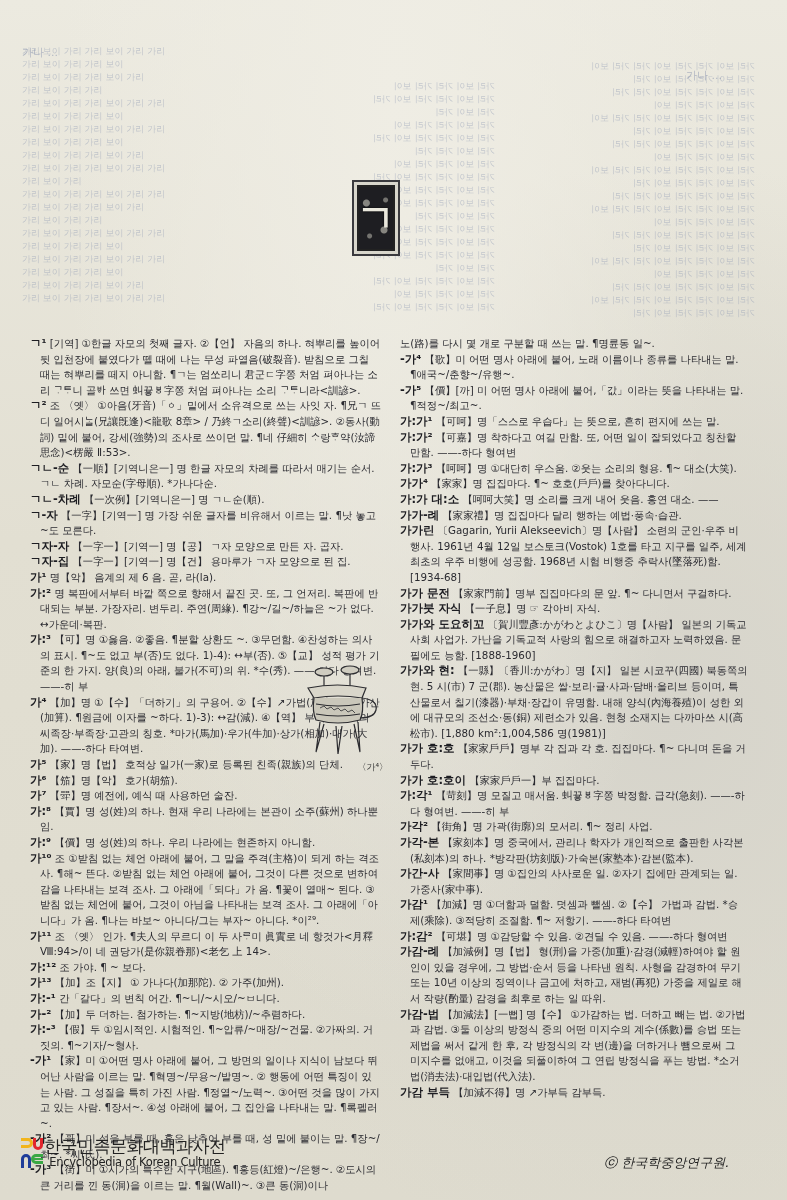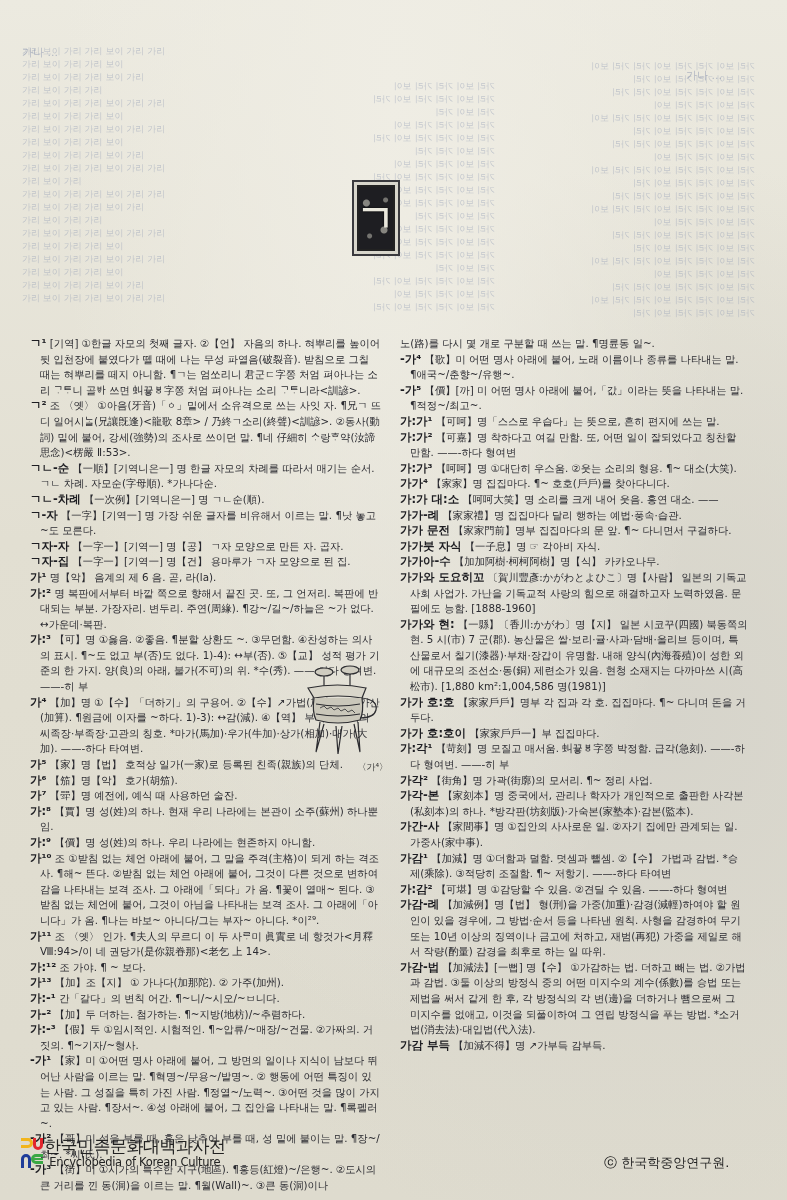--- a/index.html
+++ b/index.html
@@ -59,21 +59,21 @@
   .illustration .cap {
     position: absolute; bottom: 0; left: 0; width: 100%; text-align: right; font-size: 9px; color: #333;
   }
   .footer-logo {
     position: absolute; left: 20px; top: 1136px; display: flex; align-items: center; gap: 0;
   }
   .logo-mark { width: 24px; height: 34px; position: relative; }
   .logo-title { font-size: 17px; color: #222; line-height: 19px; letter-spacing: -0.5px; }
   .logo-sub { font-size: 11.5px; color: #222; line-height: 13px; letter-spacing: -0.3px; text-align: center; }
   .copyright {
-    position: absolute; left: 604px; top: 1154px; font-size: 13px; color: #222;
+    position: absolute; left: 604px; top: 1154px; font-size: 13px; color: #222; font-style: italic;
   }
 </style>
 </head>
 <body>
 
 <div>
   <div class="ghost-head-l">가나 ...</div>
   <div class="ghost-head-r">가나 ...</div>
   <div class="ghost l">가리 보이 가리 가리 보이 가리 가리<br>가리 보이 가리 가리 보이<br>가리 보이 가리 가리 보이 가리<br>가리 보이 가리 가리<br>가리 보이 가리 가리 보이 가리 가리<br>가리 보이 가리 가리 보이<br>가리 보이 가리 가리 보이 가리 가리<br>가리 보이 가리 가리 보이<br>가리 보이 가리 가리 보이 가리<br>가리 보이 가리 가리 보이 가리 가리<br>가리 보이 가리<br>가리 보이 가리 가리 보이 가리 가리<br>가리 보이 가리 가리 보이 가리<br>가리 보이 가리 가리<br>가리 보이 가리 가리 보이 가리 가리<br>가리 보이 가리 가리 보이<br>가리 보이 가리 가리 보이 가리 가리<br>가리 보이 가리 가리 보이<br>가리 보이 가리 가리 보이 가리<br>가리 보이 가리 가리 보이 가리 가리</div>
   <div class="ghost r">가리 보이 가리 가리 보이<br>가리 보이 가리 가리 보이 가리<br>가리 보이 가리<br>가리 보이 가리 가리 보이<br>가리 보이 가리 가리 보이 가리<br>가리 보이 가리 가리<br>가리 보이 가리 가리 보이<br>가리 보이 가리 가리 보이 가리<br>가리 보이 가리 가리 보이<br>가리 보이 가리 가리 보이 가리<br>가리 보이 가리 가리<br>가리 보이 가리 가리 보이 가리<br>가리 보이 가리 가리 보이<br>가리 보이 가리 가리 보이 가리<br>가리 보이 가리<br>가리 보이 가리 가리 보이 가리<br>가리 보이 가리 가리 보이<br>가리 보이 가리 가리 보이 가리</div>
@@ -137,23 +137,23 @@
 <div class="col right" id="col-right">
     <p class="entry"><span class="hw"></span> <span>노(路)를 다시 몇 개로 구분할 때 쓰는 말. ¶명륜동 일~.</span></p>
     <p class="entry"><span class="hw">-가⁴</span> <span>【歌】미 어떤 명사 아래에 붙어, 노래 이름이나 종류를 나타내는 말. ¶애국~/춘향~/유행~.</span></p>
     <p class="entry"><span class="hw">-가⁵</span> <span>【價】[까] 미 어떤 명사 아래에 붙어,「값」이라는 뜻을 나타내는 말. ¶적정~/최고~.</span></p>
     <p class="entry"><span class="hw">가:가¹</span> <span>【可呵】명「스스로 우습다」는 뜻으로, 흔히 편지에 쓰는 말.</span></p>
     <p class="entry"><span class="hw">가:가²</span> <span>【可嘉】명 착하다고 여길 만함. 또, 어떤 일이 잘되었다고 칭찬할 만함. ——-하다 형여변</span></p>
     <p class="entry"><span class="hw">가:가³</span> <span>【呵呵】명 ①대단히 우스움. ②웃는 소리의 형용. ¶~ 대소(大笑).</span></p>
     <p class="entry"><span class="hw">가가⁴</span> <span>【家家】명 집집마다. ¶~ 호호(戶戶)를 찾아다니다.</span></p>
     <p class="entry"><span class="hw">가:가 대:소</span> <span>【呵呵大笑】명 소리를 크게 내어 웃음. 홍연 대소. ——</span></p>
     <p class="entry"><span class="hw">가가-례</span> <span>【家家禮】명 집집마다 달리 행하는 예법·풍속·습관.</span></p>
+    <p class="entry"><span class="hw">가가린</span> <span>〔Gagarin, Yurii Alekseevich〕명【사람】 소련의 군인·우주 비행사. 1961년 4월 12일 보스토크(Vostok) 1호를 타고 지구를 일주, 세계 최초의 우주 비행에 성공함. 1968년 시험 비행중 추락사(墜落死)함. [1934-68]</span></p>
     <p class="entry"><span class="hw">가가 문전</span> <span>【家家門前】명부 집집마다의 문 앞. ¶~ 다니면서 구걸하다.</span></p>
     <p class="entry"><span class="hw">가가붓 자식</span> <span>【一子息】명 ☞ 각아비 자식.</span></p>
-    <p class="entry"><span class="hw">가가아-수</span> <span>【加加阿樹·柯柯阿樹】명【식】 카카오나무.</span></p>
     <p class="entry"><span class="hw">가가와 도요히꼬</span> <span>〔賀川豐彥:かがわとよひこ〕명【사람】 일본의 기독교 사회 사업가. 가난을 기독교적 사랑의 힘으로 해결하고자 노력하였음. 문필에도 능함. [1888-1960]</span></p>
     <p class="entry"><span class="hw">가가와 현:</span> <span>【一縣】〔香川:かがわ〕명【지】 일본 시코꾸(四國) 북동쪽의 현. 5 시(市) 7 군(郡). 농산물은 쌀·보리·귤·사과·담배·올리브 등이며, 특산물로서 칠기(漆器)·부채·장갑이 유명함. 내해 양식(內海養殖)이 성한 외에 대규모의 조선소·동(銅) 제련소가 있음. 현청 소재지는 다까마쓰 시(高松市). [1,880 km²:1,004,586 명(1981)]</span></p>
     <p class="entry"><span class="hw">가가 호:호</span> <span>【家家戶戶】명부 각 집과 각 호. 집집마다. ¶~ 다니며 돈을 거두다.</span></p>
     <p class="entry"><span class="hw">가가 호:호이</span> <span>【家家戶戶一】부 집집마다.</span></p>
     <p class="entry"><span class="hw">가:각¹</span> <span>【苛刻】명 모질고 매서움. 虯끃ㅸ字쫑 박정함. 급각(急刻). ——-하다 형여변. ——-히 부</span></p>
     <p class="entry"><span class="hw">가각²</span> <span>【街角】명 가곽(街廓)의 모서리. ¶~ 정리 사업.</span></p>
     <p class="entry"><span class="hw">가각-본</span> <span>【家刻本】명 중국에서, 관리나 학자가 개인적으로 출판한 사각본(私刻本)의 하나. *방각판(坊刻版)·가숙본(家塾本)·감본(監本).</span></p>
     <p class="entry"><span class="hw">가간-사</span> <span>【家間事】명 ①집안의 사사로운 일. ②자기 집에만 관계되는 일. 가중사(家中事).</span></p>
     <p class="entry"><span class="hw">가감¹</span> <span>【加減】명 ①더함과 덜함. 덧셈과 뺄셈. ②【수】 가법과 감법. *승제(乘除). ③적당히 조절함. ¶~ 저항기. ——-하다 타여변</span></p>
     <p class="entry"><span class="hw">가:감²</span> <span>【可堪】명 ①감당할 수 있음. ②견딜 수 있음. ——-하다 형여변</span></p>

